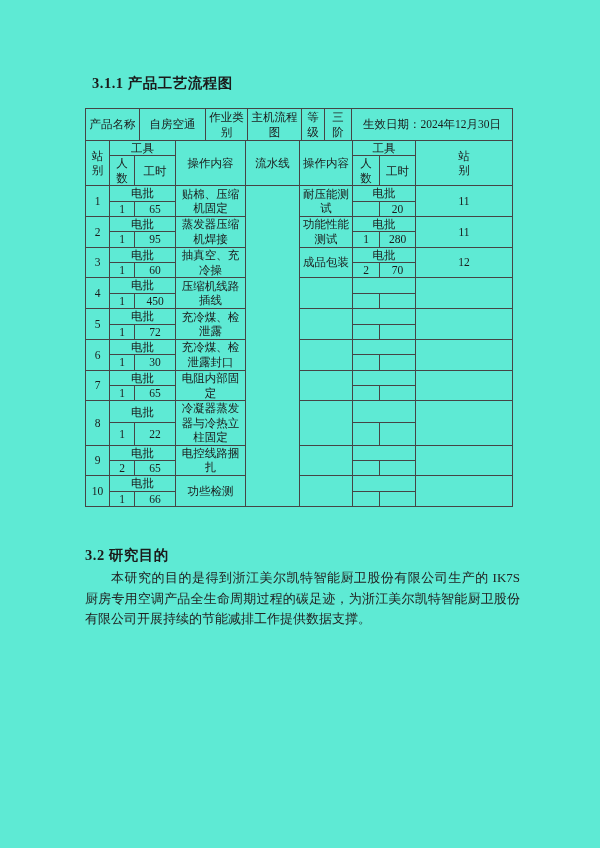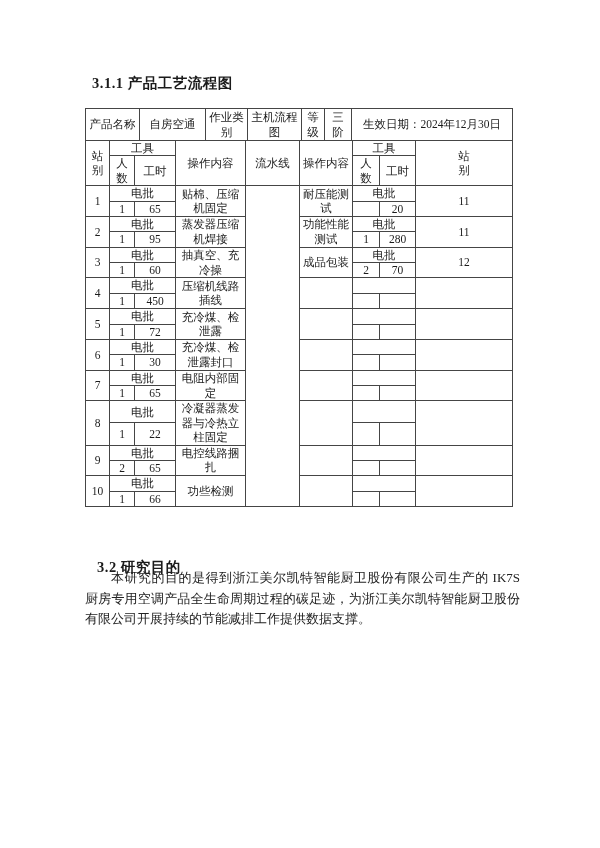--- a/index.html
+++ b/index.html
@@ -1,22 +1,22 @@
 <!DOCTYPE html>
 <html><head>
 <meta charset="utf-8">
 <style>
   html,body{margin:0;padding:0;background:#e9e9e9;}
   .page{
-    position:relative;width:600px;height:848px;background:#ffffff;
+    position:relative;width:600px;height:848px;background:#5eead4;
     font-family:"Liberation Serif","DejaVu Serif",serif;color:#1b1b1b;
     overflow:hidden;margin:0 auto;
   }
   .t1{position:absolute;left:92px;top:74px;margin:0;font-size:14.5px;font-weight:bold;letter-spacing:0.5px;}
-  .t2{position:absolute;left:85px;top:546px;margin:12px;font-size:14.5px;font-weight:bold;letter-spacing:0.5px;}
+  .t2{position:absolute;left:85px;top:546px;margin:0;font-size:14.5px;font-weight:bold;letter-spacing:0.5px;}
   .tablewrap{position:absolute;left:85px;top:108px;width:427px;}
   table{border-collapse:collapse;table-layout:fixed;width:427px;}
   .flow{margin-top:-1px;}
   td{
     border:1px solid #454545;padding:0 2px;text-align:center;vertical-align:middle;
     font-size:11.5px;line-height:1.25;overflow:hidden;word-break:break-all;
   }
   .hdr tr.r1 td{height:22px;}
   .hdr tr.r2 td{height:31px;}
   .flow tr.h1 td{height:13px;}

